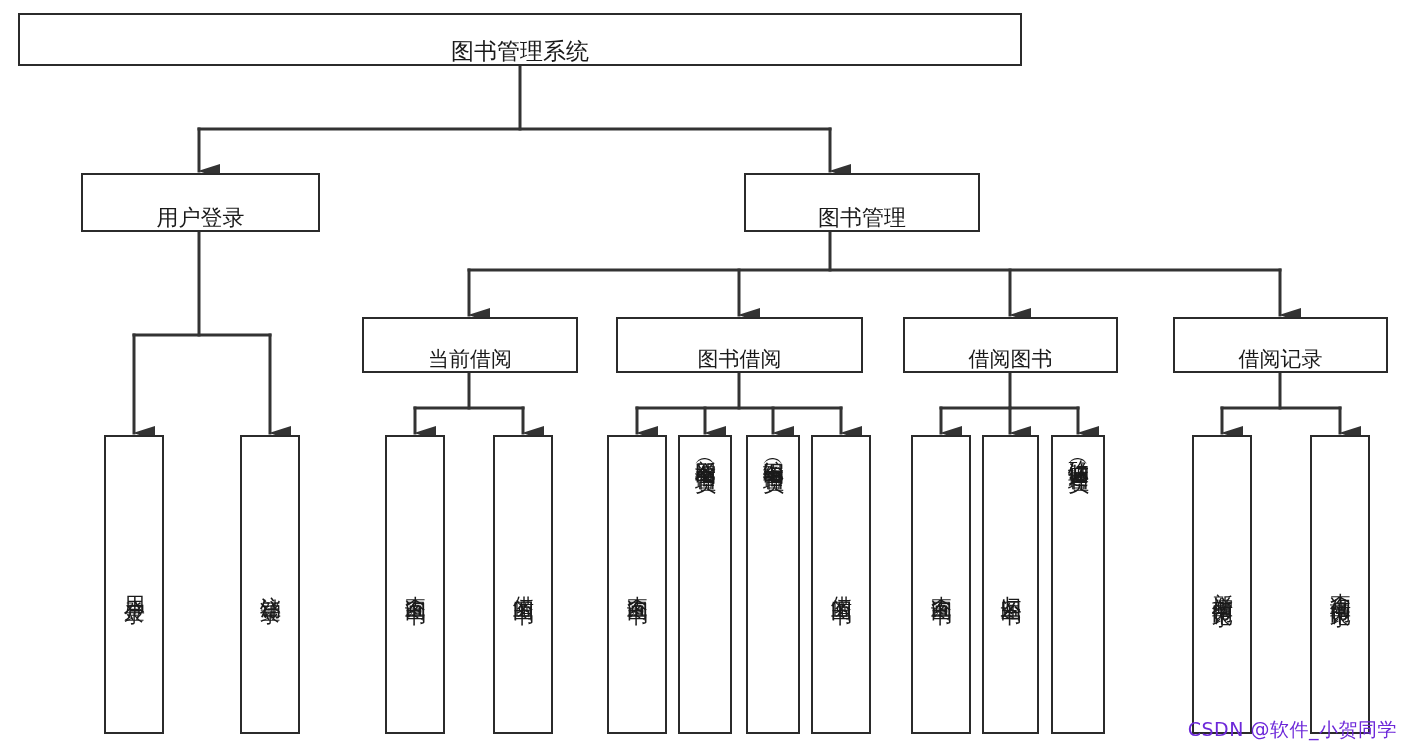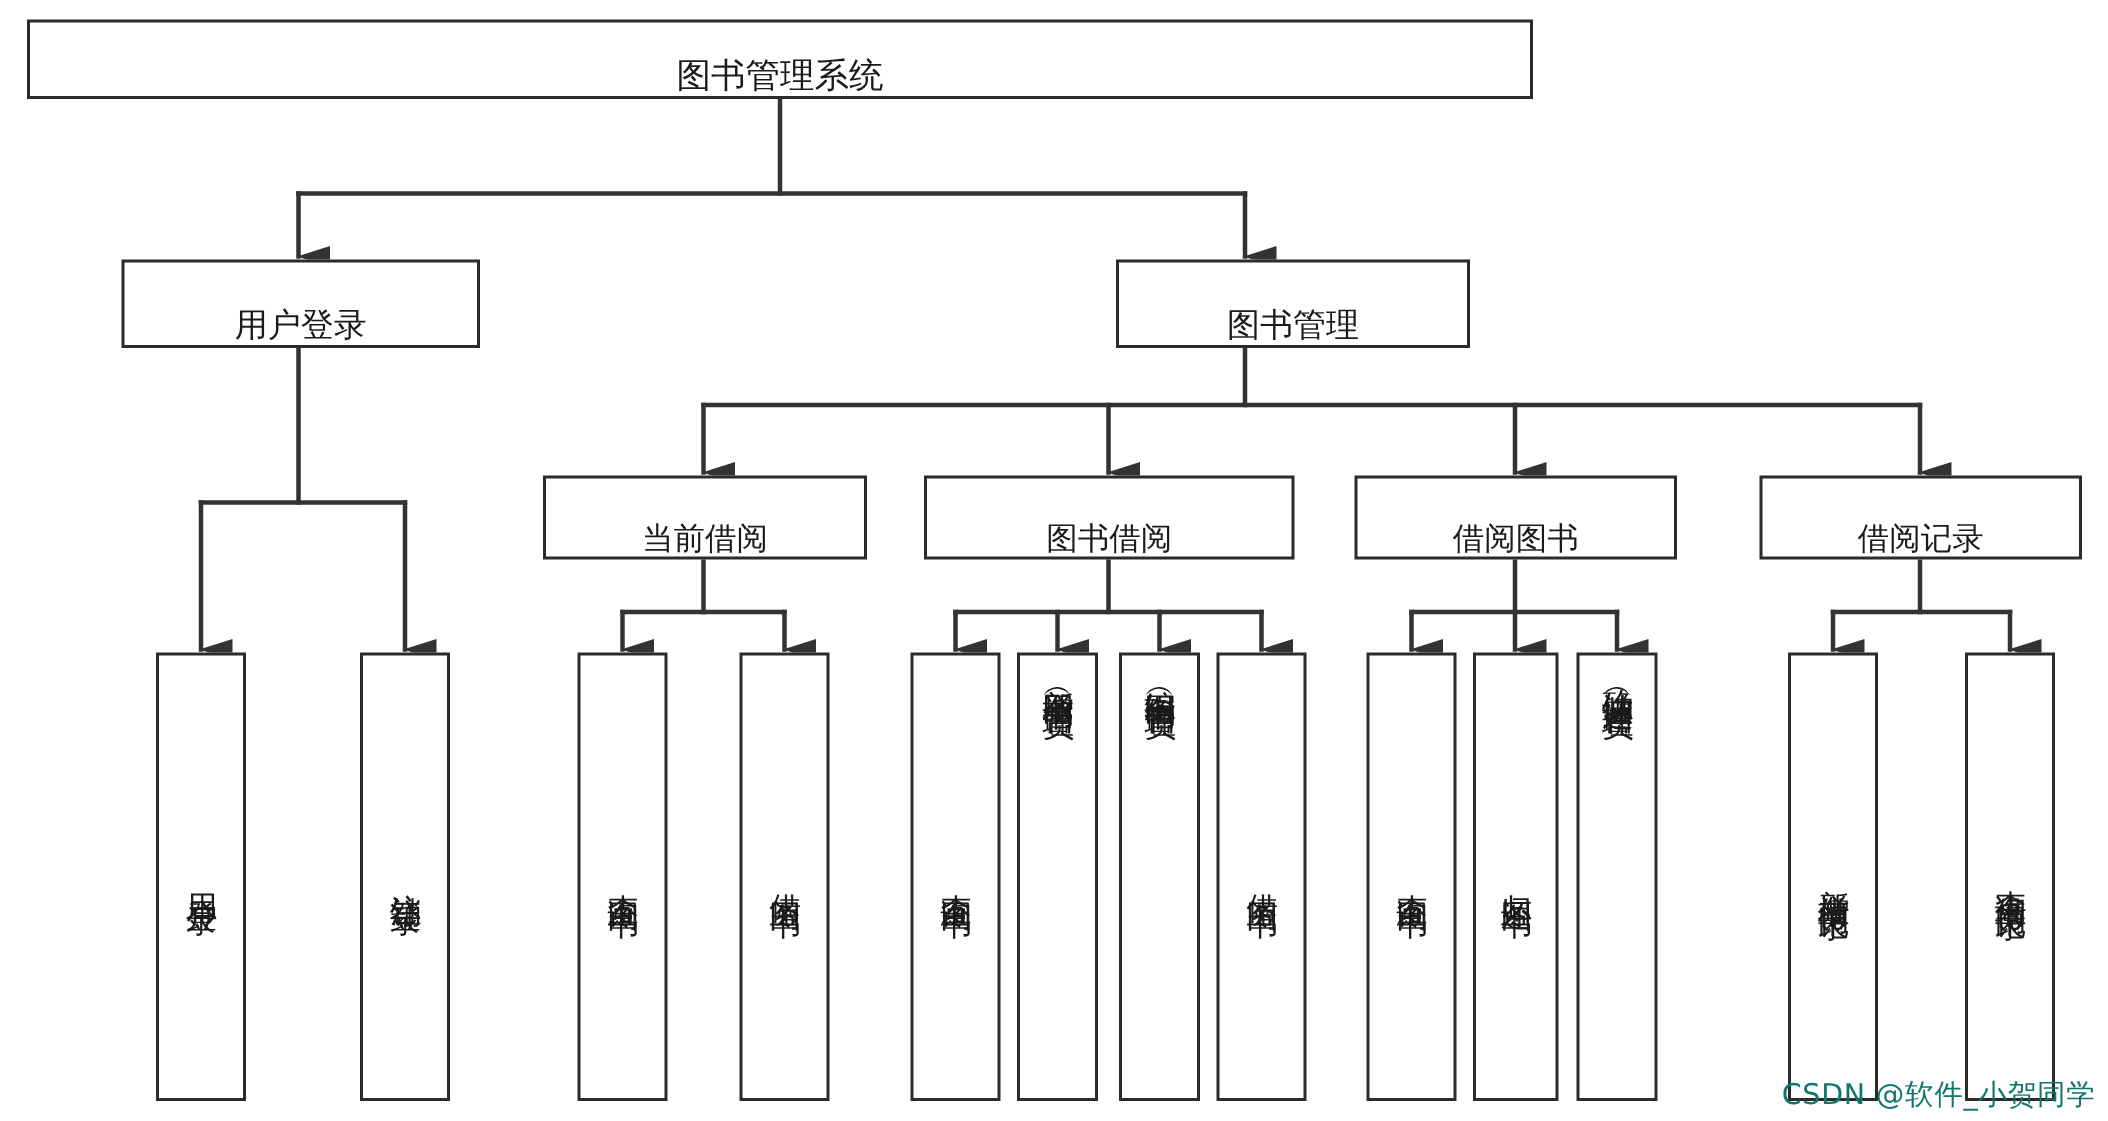--- a/index.html
+++ b/index.html
@@ -69,21 +69,21 @@
   }
   .leaf-mid {
     align-items: center;
     padding-top: 0;
   }
   #watermark {
     position: absolute;
     right: 8px;
     bottom: 4px;
     font-size: 19px;
-    color: #0f766e;
+    color: #6d28d9;
     letter-spacing: 0.5px;
     white-space: nowrap;
     pointer-events: none;
   }
 </style>
 </head>
 <body>
 
 <div id="diagram-root">
 

